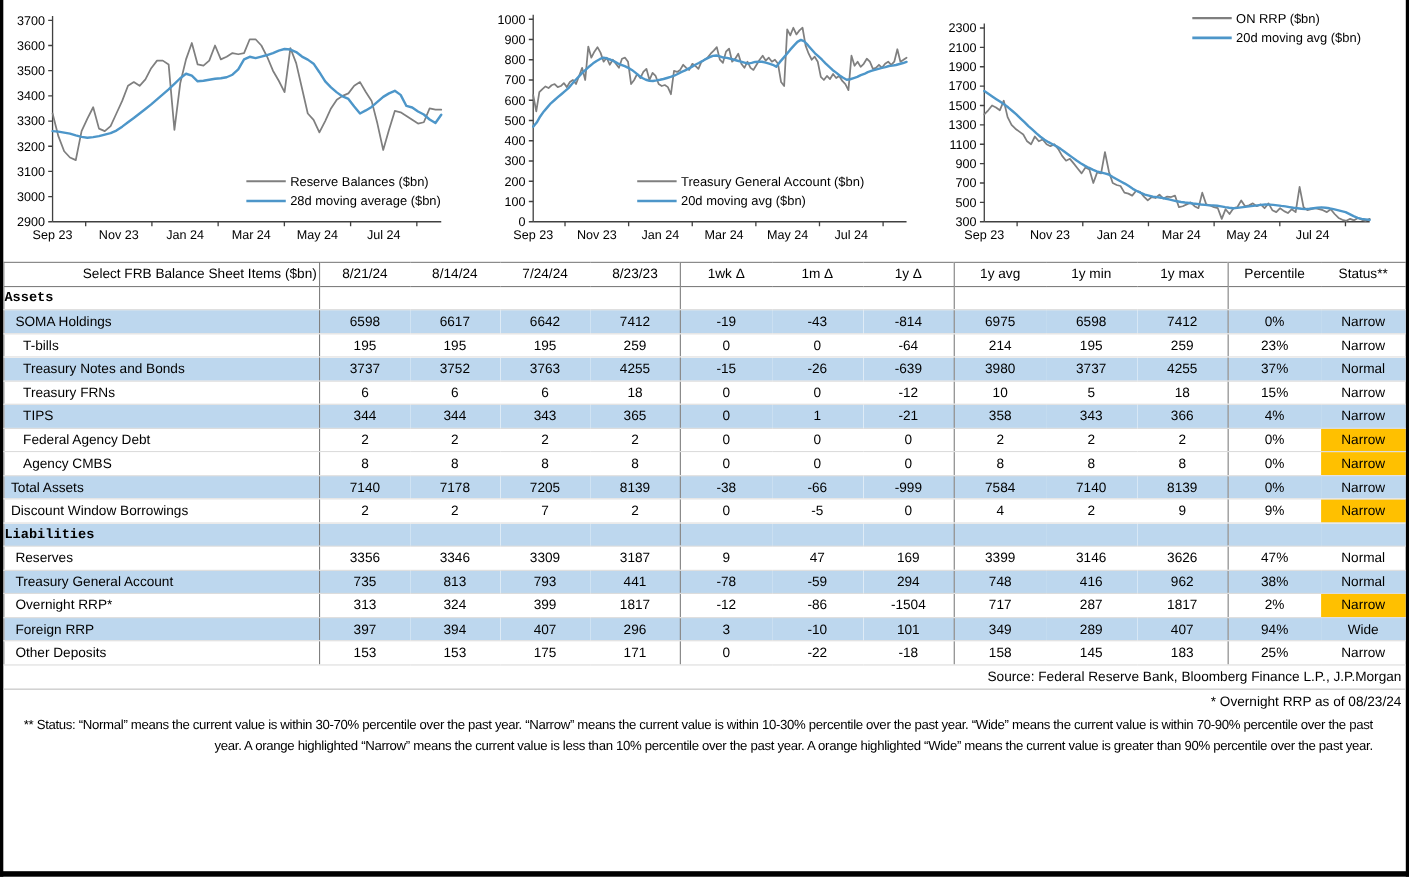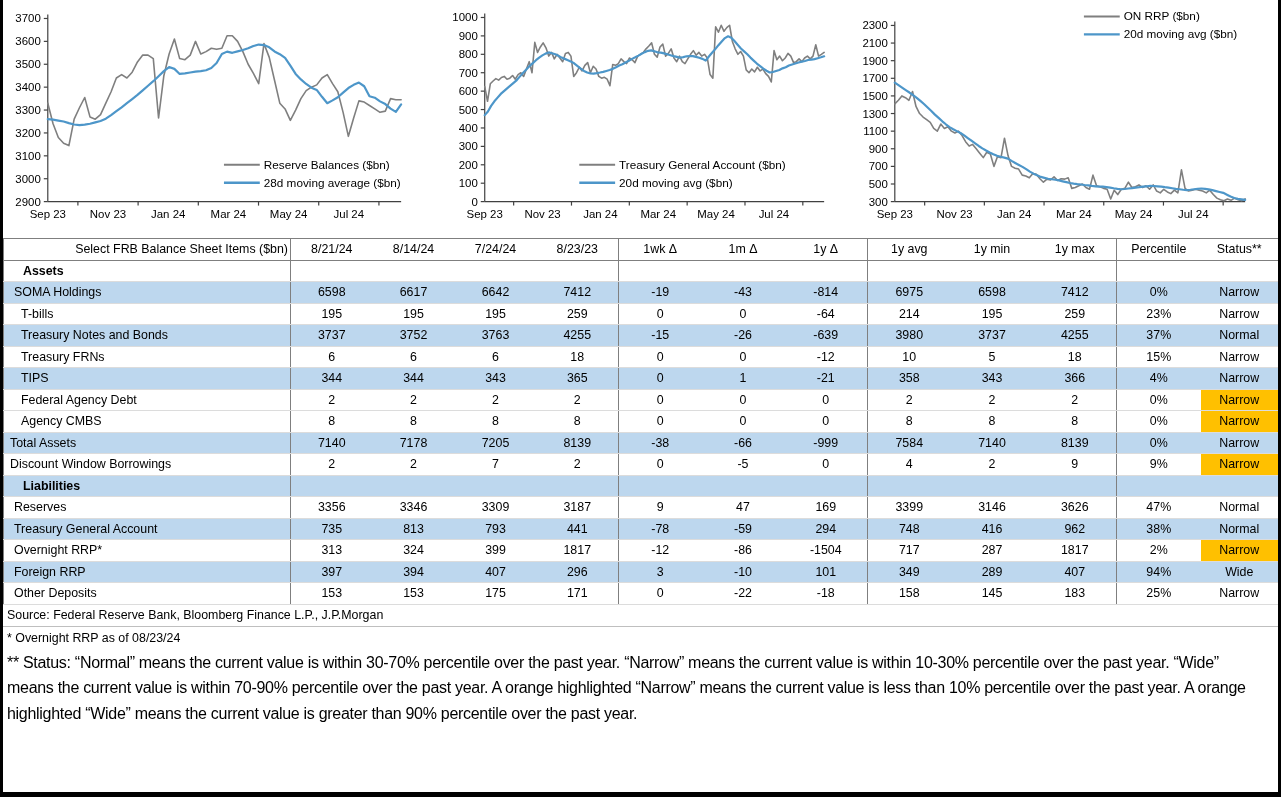--- a/index.html
+++ b/index.html
@@ -22,26 +22,26 @@
   table.bs th.lbl { text-align:right; padding-left:5px; }
   td.num { text-align:center; }
   tr.blue td { background:#BDD7EE; }
   td.hl { background:#FFC000; }
   td.g, th.g { border-left:1.5px solid #7f7f7f; }
   tr.section td { font-weight:bold; }
   tr.darktop td { border-top:1.5px solid #7f7f7f; }
   td.lbl.ind0 { padding-left:6px; }
   td.lbl.ind1 { padding-left:10px;margin-top:30px; }
   td.lbl.ind2 { padding-left:17px; }
-  tr.section td.lbl { padding-left:19px; }
-
-  .notes { width:1275px; font-size:12.4px; }
+  tr.section td.lbl { padding-left:0;font-family:Liberation Mono, monospace; }
+
+  .notes { width:1275px; font-size:12.4px;text-align:right; }
   .source-note { padding:3px 4px 4px 4px; border-bottom:1px solid #bfbfbf; }
   .fn1 { padding:4px 4px 3px 4px; }
-  .fn2 { padding:2px 0 0 4px; font-size:16px; letter-spacing:-0.3px; line-height:1.6; width:1245px; }
+  .fn2 { padding:2px 0 0 4px; font-size:12px; letter-spacing:-0.3px; line-height:1.6; width:1245px; }
 </style>
 </head>
 <body>
 
 <div class="page">
 
   <div class="charts-row">
     <svg class="chart" id="chart0" viewBox="0 0 427 236">
         <line x1="45" y1="12" x2="45" y2="200" stroke="#404040" stroke-width="1.2"></line>
         <line x1="45" y1="200" x2="400" y2="200" stroke="#404040" stroke-width="1.2"></line>

